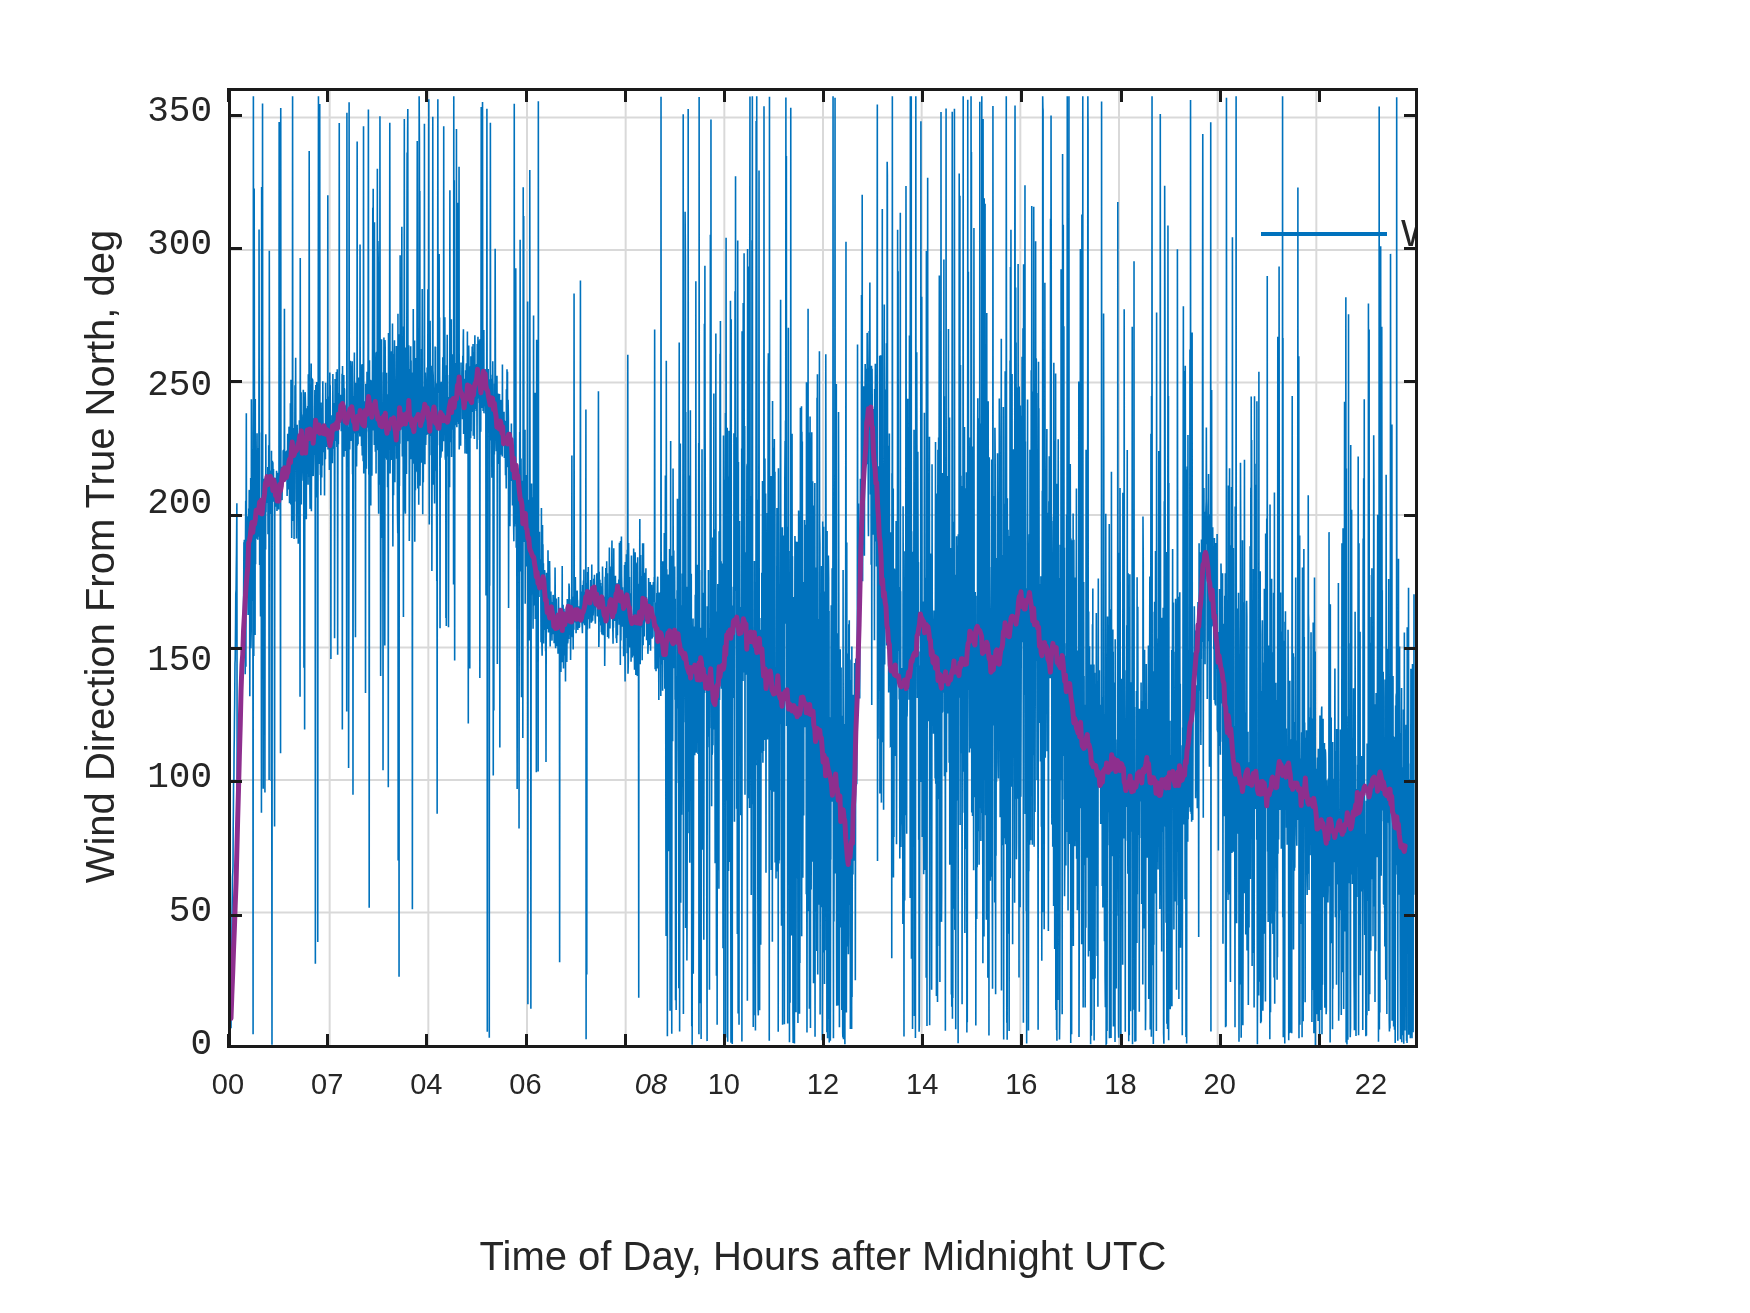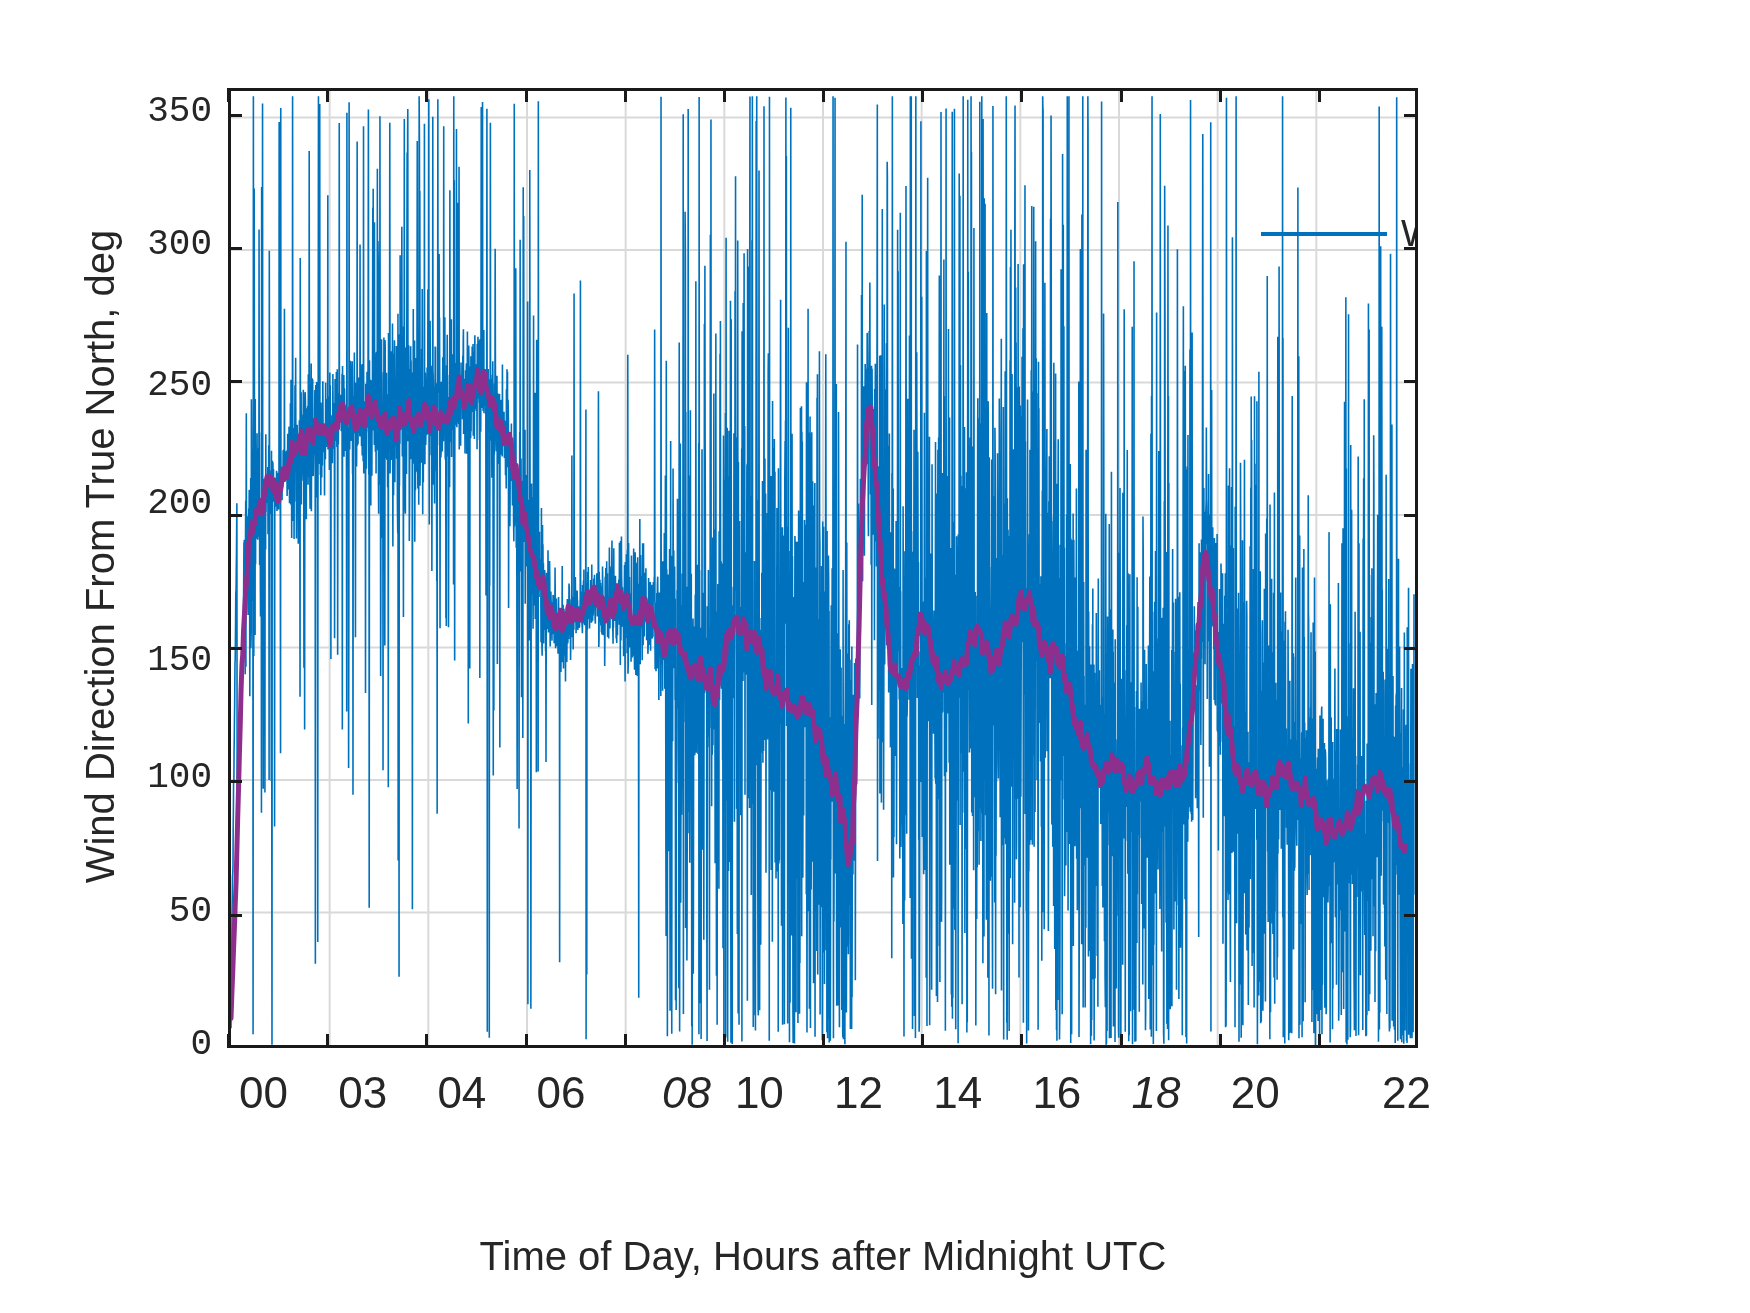--- a/index.html
+++ b/index.html
@@ -65,22 +65,22 @@
     color: #262626;
     font-family: Liberation Mono, monospace;
   }
 
   
   .xtick-wrap {
     position: absolute;
     top: 1068px;
     width: 120px;
     margin-left: -60px;
-    text-align: right;
-    font-size: 44px;
+    text-align: center;
+    font-size: 29px;
     color: #262626;
     font-family: "Liberation Sans", sans-serif;
   }
 
   
   .tick-x {
     position: absolute;
     width: 3px;
     height: 14px;
     background: #1a1a1a;
@@ -199,29 +199,29 @@
       <div class="ytick-wrap" style="top: 890.667px;">50</div>
       <div class="ytick-wrap" style="top: 757.333px;">100</div>
       <div class="ytick-wrap" style="top: 624px; margin-top: 16px;">150</div>
       <div class="ytick-wrap" style="top: 483px;">200</div>
       <div class="ytick-wrap" style="top: 357.333px; margin-top: 8px;">250</div>
       <div class="ytick-wrap" style="top: 224px;">300</div>
       <div class="ytick-wrap" style="top: 90.6667px;">350</div>
     </div>
   <div id="xtick-container">
       <div class="xtick-wrap" style="left: 228px;">00</div>
-      <div class="xtick-wrap" style="left: 327.167px;">03</div>
+      <div class="xtick-wrap" style="left: 327.167px;">07</div>
       <div class="xtick-wrap" style="left: 426.333px;">04</div>
       <div class="xtick-wrap" style="left: 525.5px;">06</div>
       <div class="xtick-wrap" style="left: 651px; font-style: italic;">08</div>
       <div class="xtick-wrap" style="left: 723.833px;">10</div>
       <div class="xtick-wrap" style="left: 823px;">12</div>
       <div class="xtick-wrap" style="left: 922.167px;">14</div>
       <div class="xtick-wrap" style="left: 1021.33px;">16</div>
-      <div class="xtick-wrap" style="left: 1120.5px; font-style: italic;">18</div>
+      <div class="xtick-wrap" style="left: 1120.5px;">18</div>
       <div class="xtick-wrap" style="left: 1219.67px;">20</div>
       <div class="xtick-wrap" style="left: 1371px;">22</div>
     </div>
   <div id="tickmark-container">
       <div class="tick-y" style="top: 913.667px;"></div>
       <div class="tick-y-r" style="top: 913.667px;"></div>
       <div class="tick-y" style="top: 780.333px;"></div>
       <div class="tick-y-r" style="top: 780.333px;"></div>
       <div class="tick-y" style="top: 647px;"></div>
       <div class="tick-y-r" style="top: 647px;"></div>

